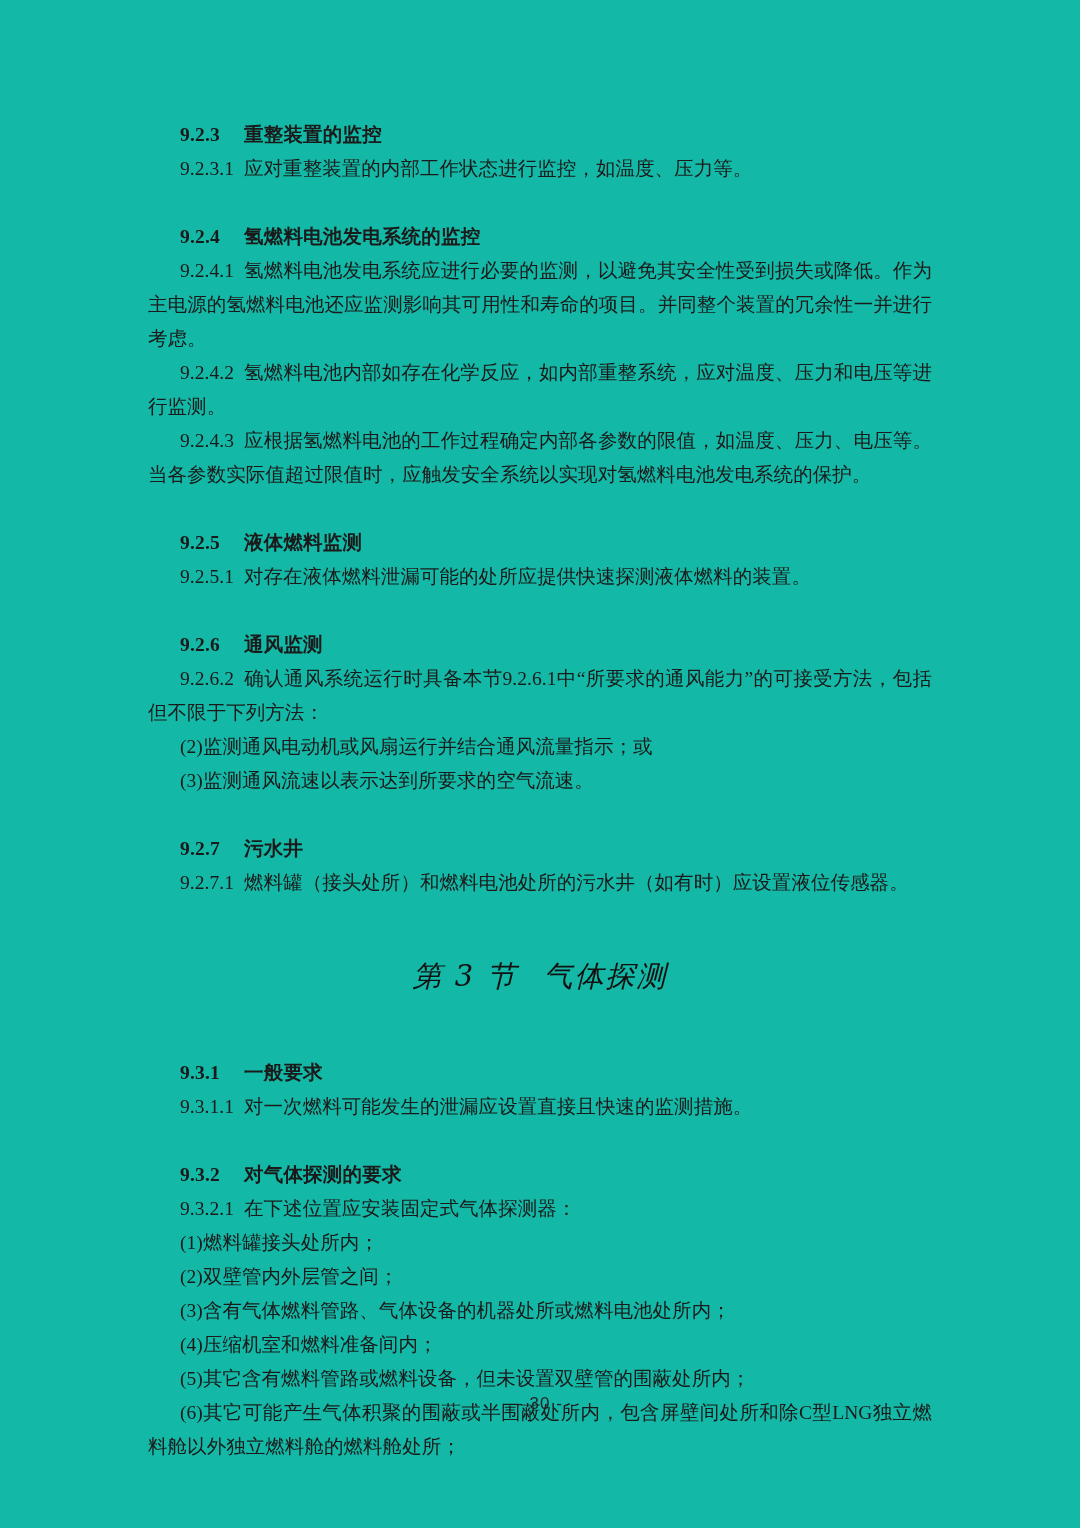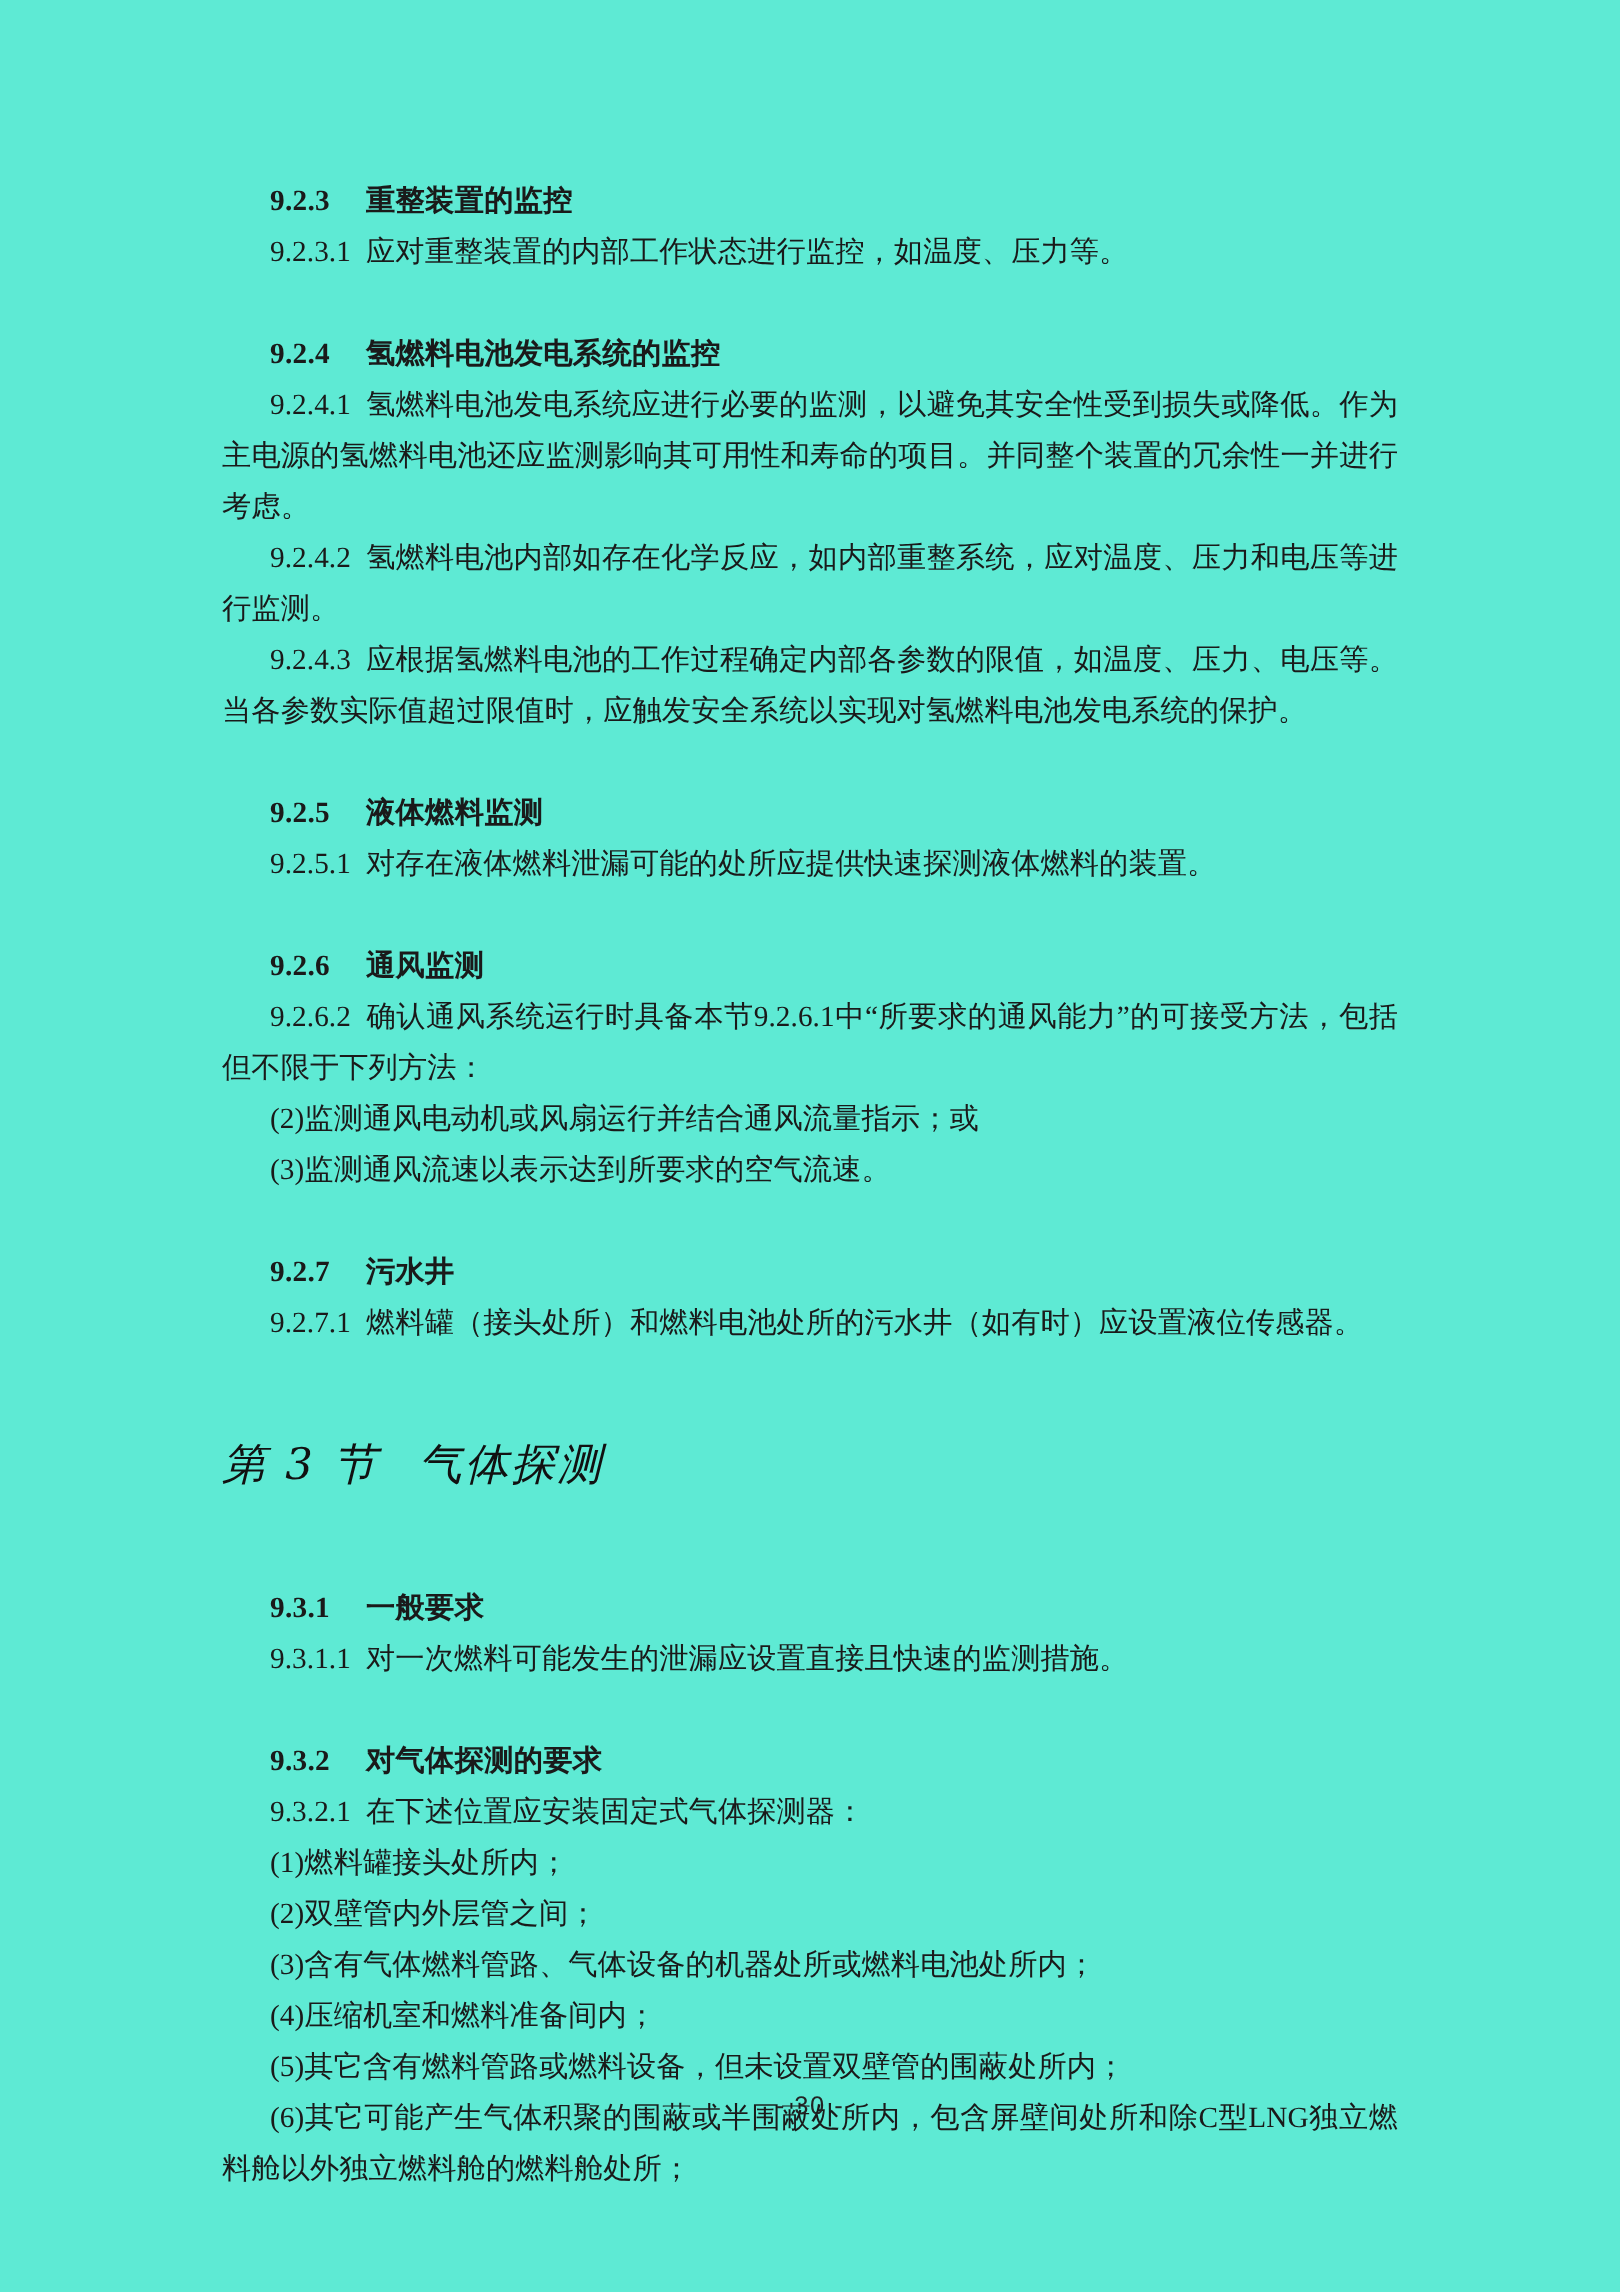--- a/index.html
+++ b/index.html
@@ -14,21 +14,21 @@
     font-family: "Liberation Serif", "DejaVu Serif", serif;
     color: #1a1a1a;
     overflow: hidden;
   }
 
   .page {
     position: absolute;
     left: 0; top: 0;
     width: 1080px;
     height: 1528px;
-    background: #5eead4;
+    background: #14b8a6;
   }
 
   .content {
     position: absolute;
     left: 148px;
     top: 118px;
     width: 784px;
   }
 
   
@@ -74,21 +74,21 @@
     letter-spacing: 0.05px;
   }
 
   
   .gap-before {
     height: 34px;
   }
 
   
   .section-title {
-    text-align: left;
+    text-align: center;
     font-size: 29px;
     line-height: 44px;
     margin: 0;
     font-family: "DejaVu Serif", "Liberation Serif", serif;
     font-style: italic;
     font-weight: 500;
     letter-spacing: 2px;
     color: #111;
   }
   .section-title .sp {

